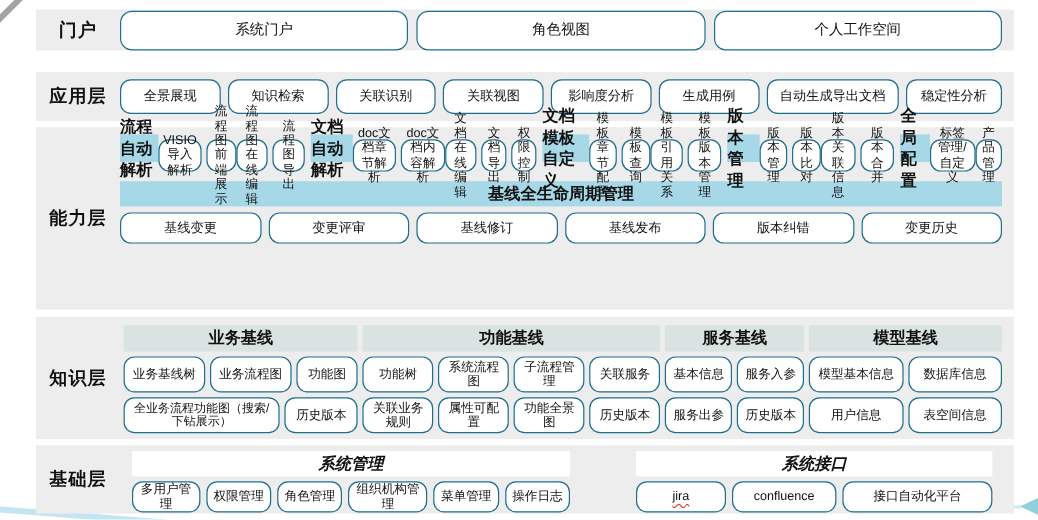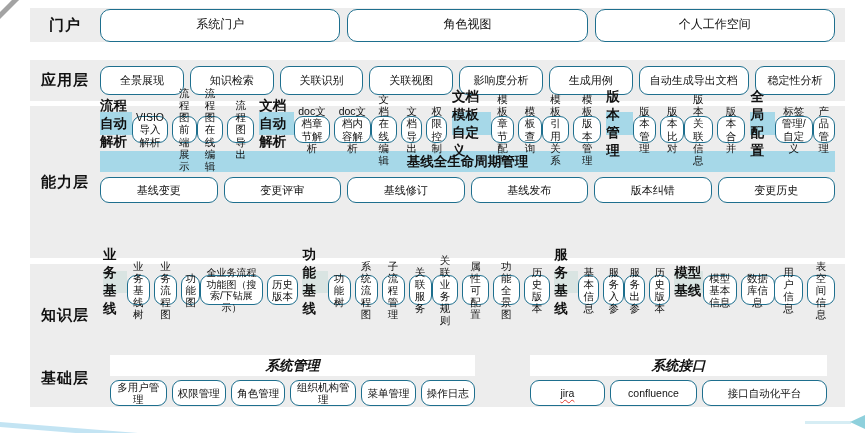--- a/index.html
+++ b/index.html
@@ -43,26 +43,26 @@
   .cap-group .hd{height:23px;}
   .cap-group .row{height:27px;margin-top:4px;gap:4px;}
   .cap-group .btn{flex:1;font-size:10.5px;}
   .baseline-hd{height:21px;margin-top:8px;}
   .baseline-row{height:26px;margin-top:5px;}
   .baseline-row .btn{flex:1;}
   
   .band-kn{top:264px;height:102px;}
   .band-kn .content{padding:7px 10px 0 3px;}
   .kn-groups{display:flex;gap:4px;}
-  .kn-group{display:flex;flex-direction:row;}
+  .kn-group{display:flex;flex-direction:column;}
   .kn-group .hd{height:22px;}
   .kn-group .row{height:30px;margin-top:4px;gap:4px;}
   .kn-group .btn{flex:1;font-size:10.5px;}
   
-  .band-fd{top:350px;height:57px;}
+  .band-fd{top:371px;height:57px;}
   .band-fd .content{padding:5px 18px 0 10px;display:flex;justify-content:space-between;}
   .fd-group{display:flex;flex-direction:column;}
   .fd-group .hd{height:21px;}
   .fd-group .row{height:26px;margin-top:4px;gap:5px;}
   .fd-group .btn{flex:1;font-size:10.5px;}
   .fd-sys{width:365px;}
   .fd-if{width:297px;}
   .spell{text-decoration:underline wavy #e03c31;text-decoration-thickness:1px;text-underline-offset:2px;}
 </style>
 </head>

